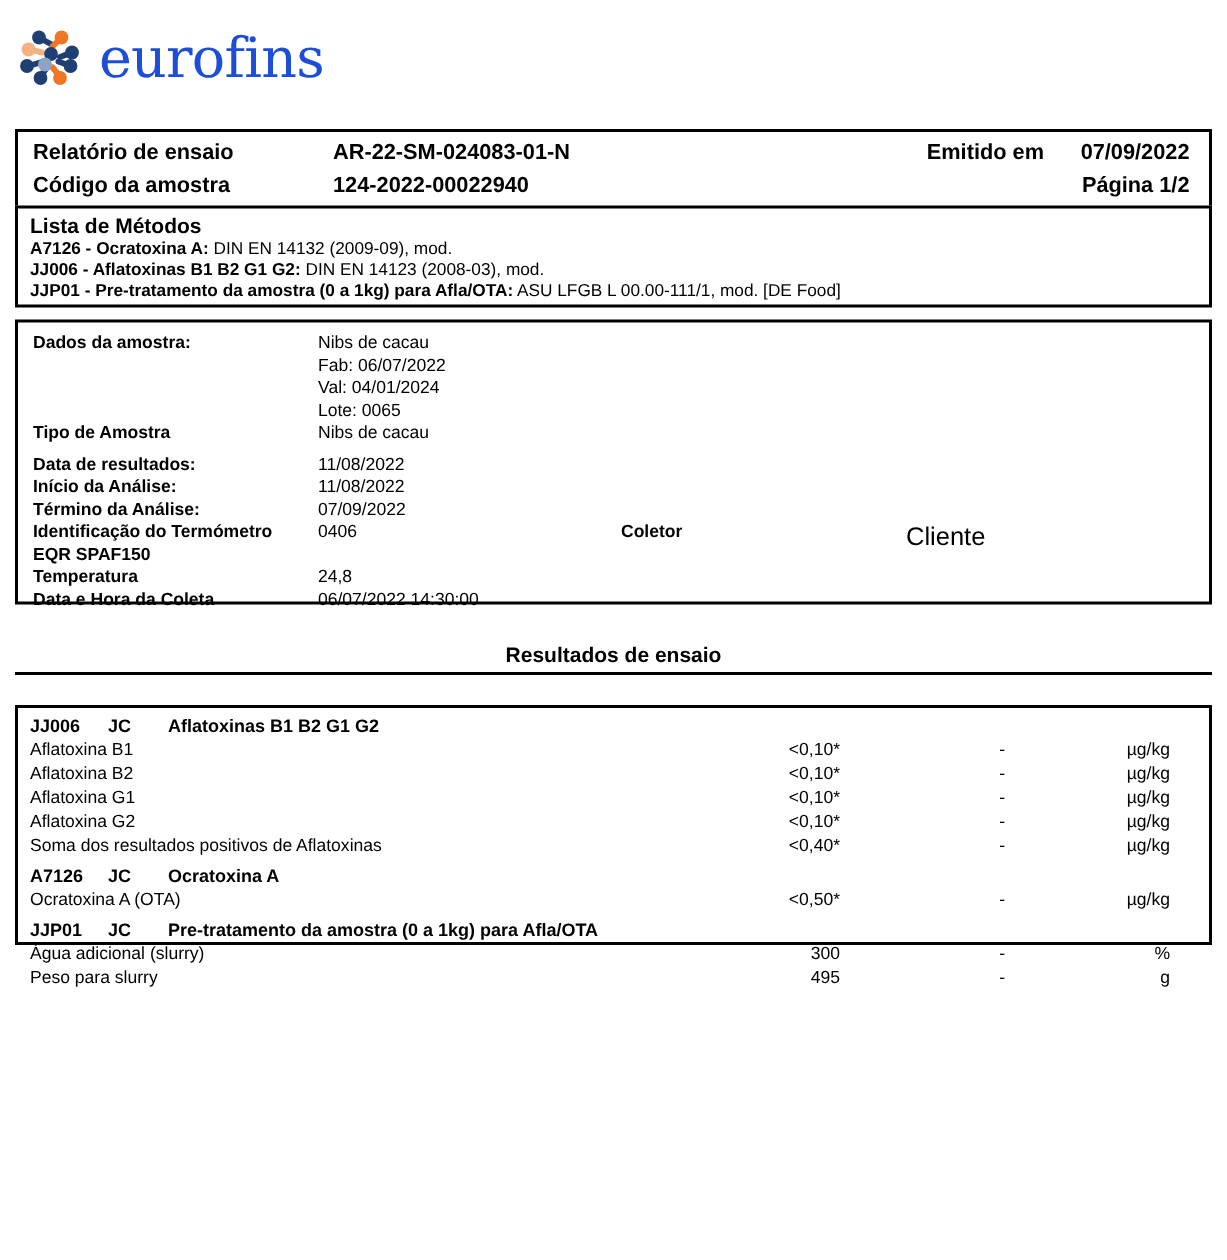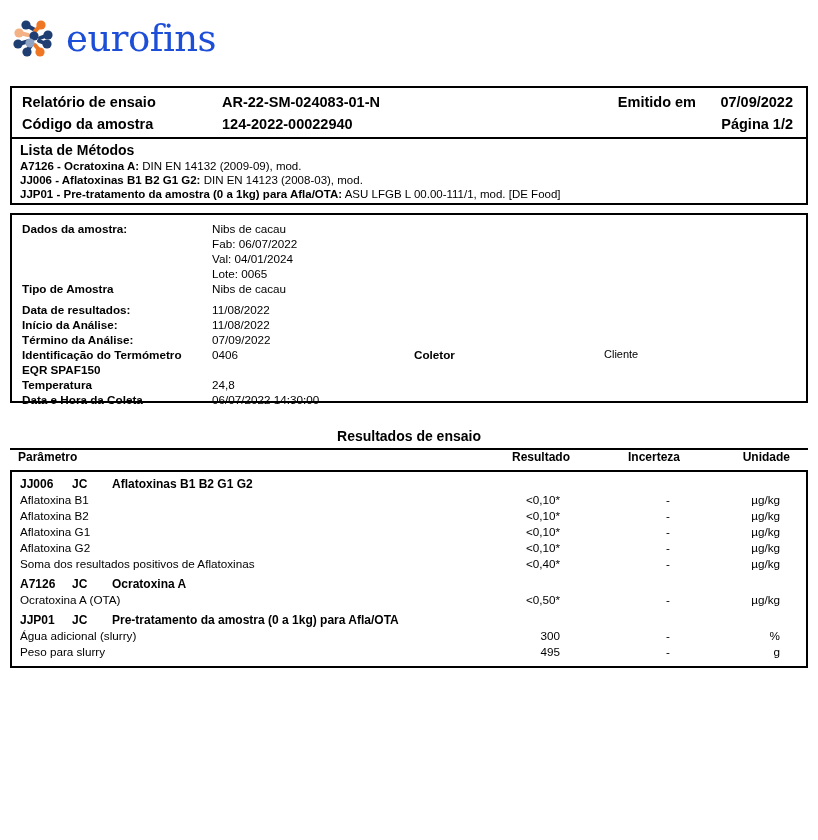--- a/index.html
+++ b/index.html
@@ -84,21 +84,21 @@
   .s-value {
     position: absolute; left: 200px;
     font-size: 11.7px; white-space: nowrap;
   }
   .s-mid-label {
     position: absolute; left: 402px;
     font-size: 11.7px; font-weight: bold; white-space: nowrap;
   }
   .s-mid-value {
     position: absolute; left: 592px;
-    font-size: 11px; white-space: nowrap;
+    font-size: 17px; white-space: nowrap;
   }
 
   
   .results-title {
     position: absolute; left: 0; top: 428px; width: 818px;
     text-align: center; font-size: 14px; font-weight: bold;
   }
   .res-head-rule {
     position: absolute; left: 10px; top: 448px; width: 798px;
     border-top: 2px solid #000; height: 0;
@@ -108,21 +108,21 @@
   }
   .res-th {
     position: absolute; top: 0; font-size: 12px; font-weight: bold;
   }
   .th-param { left: 8px; }
   .th-res   { left: 0; width: 560px; text-align: right; }
   .th-inc   { left: 0; width: 670px; text-align: right; }
   .th-uni   { left: 0; width: 780px; text-align: right; }
 
   .res-body {
-    position: absolute; left: 10px; top: 470px; width: 798px; height: 198px;
+    position: absolute; left: 10px; top: 470px; width: 798px; height: 160px;
     border: 2px solid #000; border-top-width: 2px; box-sizing: border-box;
   }
   .grp {
     position: absolute; left: 0; width: 100%; height: 17px;
     font-size: 12px; font-weight: bold;
   }
   .grp-code  { position: absolute; left: 8px; }
   .grp-jc    { position: absolute; left: 60px; }
   .grp-name  { position: absolute; left: 100px; }
 
@@ -241,26 +241,20 @@
     <div class="srow" style="top:178px;">
       <span class="s-label">Data e Hora da Coleta</span>
       <span class="s-value">06/07/2022 14:30:00</span>
     </div>
   </div>
 
   <div class="results-title">Resultados de ensaio</div>
 
   <div class="res-head-rule"></div>
 
-  <div class="res-head">
-    <span class="res-th th-param">Parâmetro</span>
-    <span class="res-th th-res">Resultado</span>
-    <span class="res-th th-inc">Incerteza</span>
-    <span class="res-th th-uni">Unidade</span>
-  </div>
 
   <div class="res-body">
 
     <div class="grp" style="top:5px;">
       <span class="grp-code">JJ006</span>
       <span class="grp-jc">JC</span>
       <span class="grp-name">Aflatoxinas B1 B2 G1 G2</span>
     </div>
     <div class="rrow" style="top:21px;">
       <span class="r-param">Aflatoxina B1</span>

